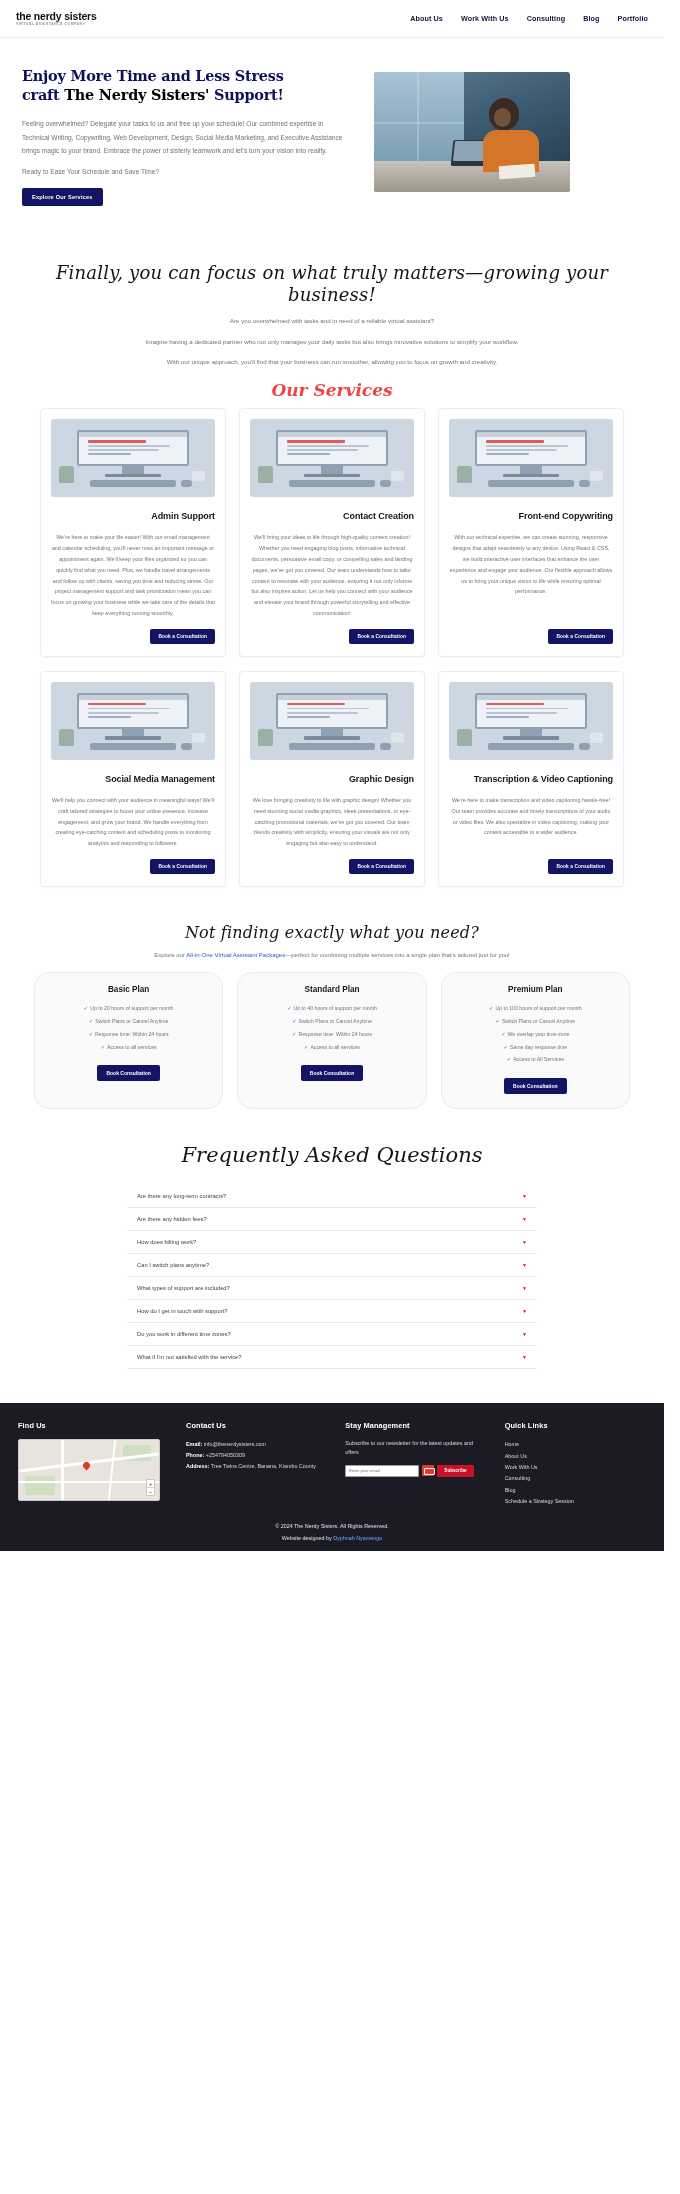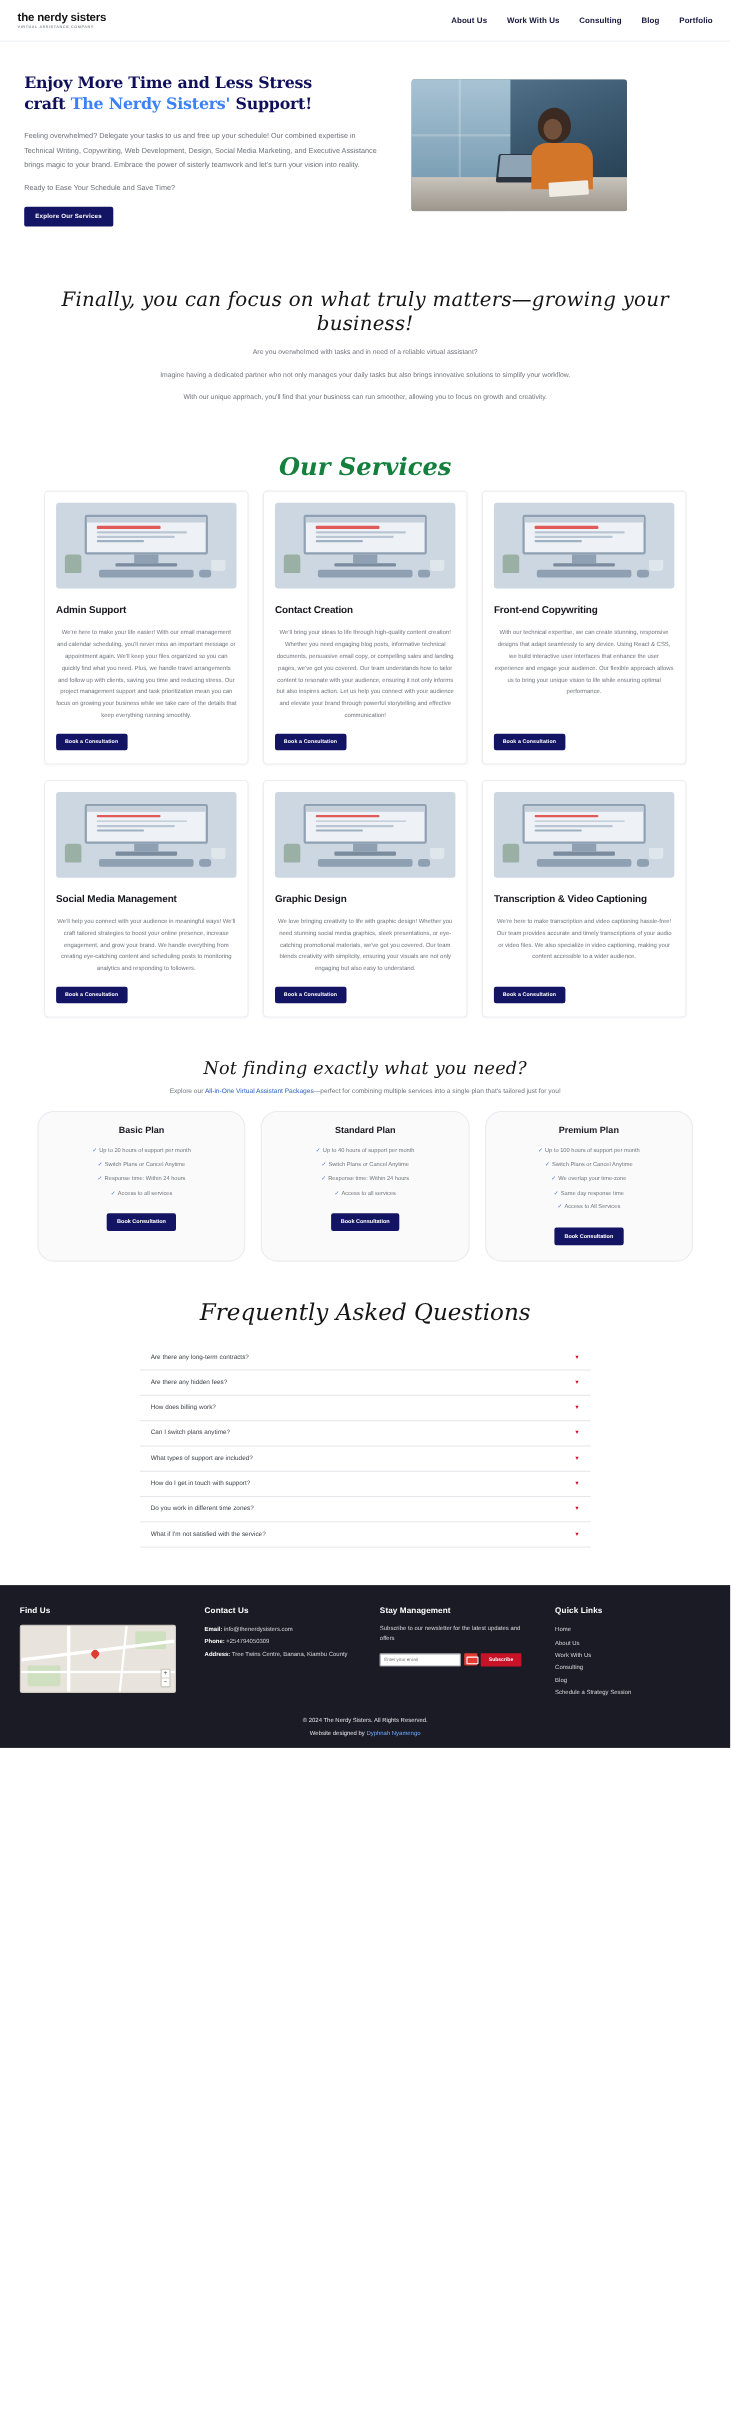--- a/index.html
+++ b/index.html
@@ -29,21 +29,21 @@
   .hero {
     display:flex; gap:22px; padding:28px 6px 30px 22px; align-items:flex-start;
     background:#fff;
   }
   .hero-left { width:330px; }
   .hero-title {
     font-family:"DejaVu Serif", serif;
     font-size:14.4px; line-height:1.32; font-weight:700; color:#10105a;
     letter-spacing:-.2px;
   }
-  .hero-title .accent { color:#3b82f6; }
+  .hero-title .accent { color:#000000; }
   .hero-copy {
     margin-top:13px; font-size:6.6px; line-height:2.05; color:#6e7279;
   }
   .hero-cta-line { margin-top:9px; font-size:6.6px; color:#6e7279; line-height:1.6; }
   .btn-navy {
     display:inline-block; background:#141464; color:#fff; border:none;
     font-size:5.6px; font-weight:700; letter-spacing:.2px;
     padding:6px 10px; border-radius:2px; cursor:pointer; margin-top:11px;
     font-family:"Liberation Sans", sans-serif;
   }
@@ -74,29 +74,29 @@
   .intro { padding:26px 20px 6px 20px; text-align:center; background:#fff; }
   .script-h {
     font-family:"DejaVu Serif", serif; font-style:italic; font-weight:400;
     font-size:18px; color:#151515; letter-spacing:.2px; line-height:1.2;
   }
   .intro p { font-size:6.2px; color:#6e7279; line-height:1.5; margin-top:11px; }
 
   
   .services-h {
     font-family:"DejaVu Serif", serif; font-style:italic; font-weight:700;
-    font-size:22px; color:#15803d; text-align:center; margin:40px 0 8px 0;
+    font-size:17px; color:#ef4444; text-align:center; margin:8px 0 8px 0;
   }
   .cards-row {
     display:flex; gap:13px; justify-content:center; padding:0 40px; align-items:stretch;
     margin-bottom:14px;
   }
   .card {
     flex:1; background:#fff; border:1px solid #ebedf0; border-radius:4px;
-    padding:10px 10px 12px 10px; display:flex; flex-direction:column; align-items:flex-start;
+    padding:10px 10px 12px 10px; display:flex; flex-direction:column; align-items:flex-end;
     box-shadow:0 1px 2px rgba(0,0,0,.03);
   }
   .card-img {
     width:100%; height:78px; border-radius:3px; background:#ccd7e2;
     position:relative; overflow:hidden; flex-shrink:0;
   }
   .mon-body { position:absolute; left:16%; top:14%; width:68%; height:46%;
      background:#eef2f6; border:2px solid #8fa0b2; border-radius:2px; }
   .mon-bar { position:absolute; left:0; top:0; width:100%; height:16%; background:#c6d0da; }
   .mon-l1 { position:absolute; left:8%; top:26%; width:54%; height:7%; background:#e05a5a; border-radius:1px;}

